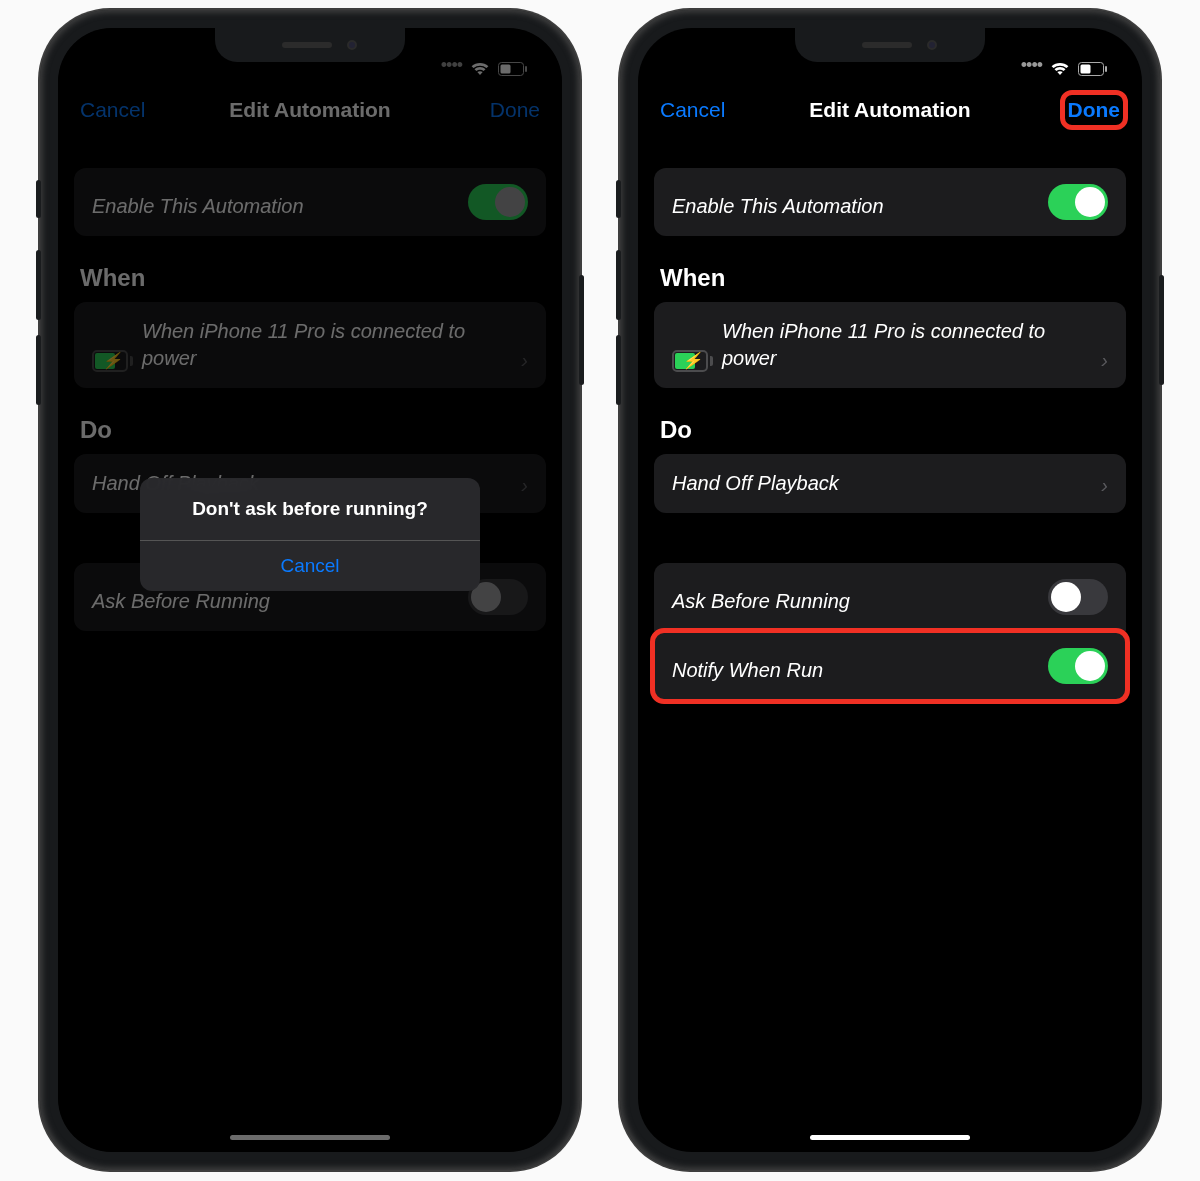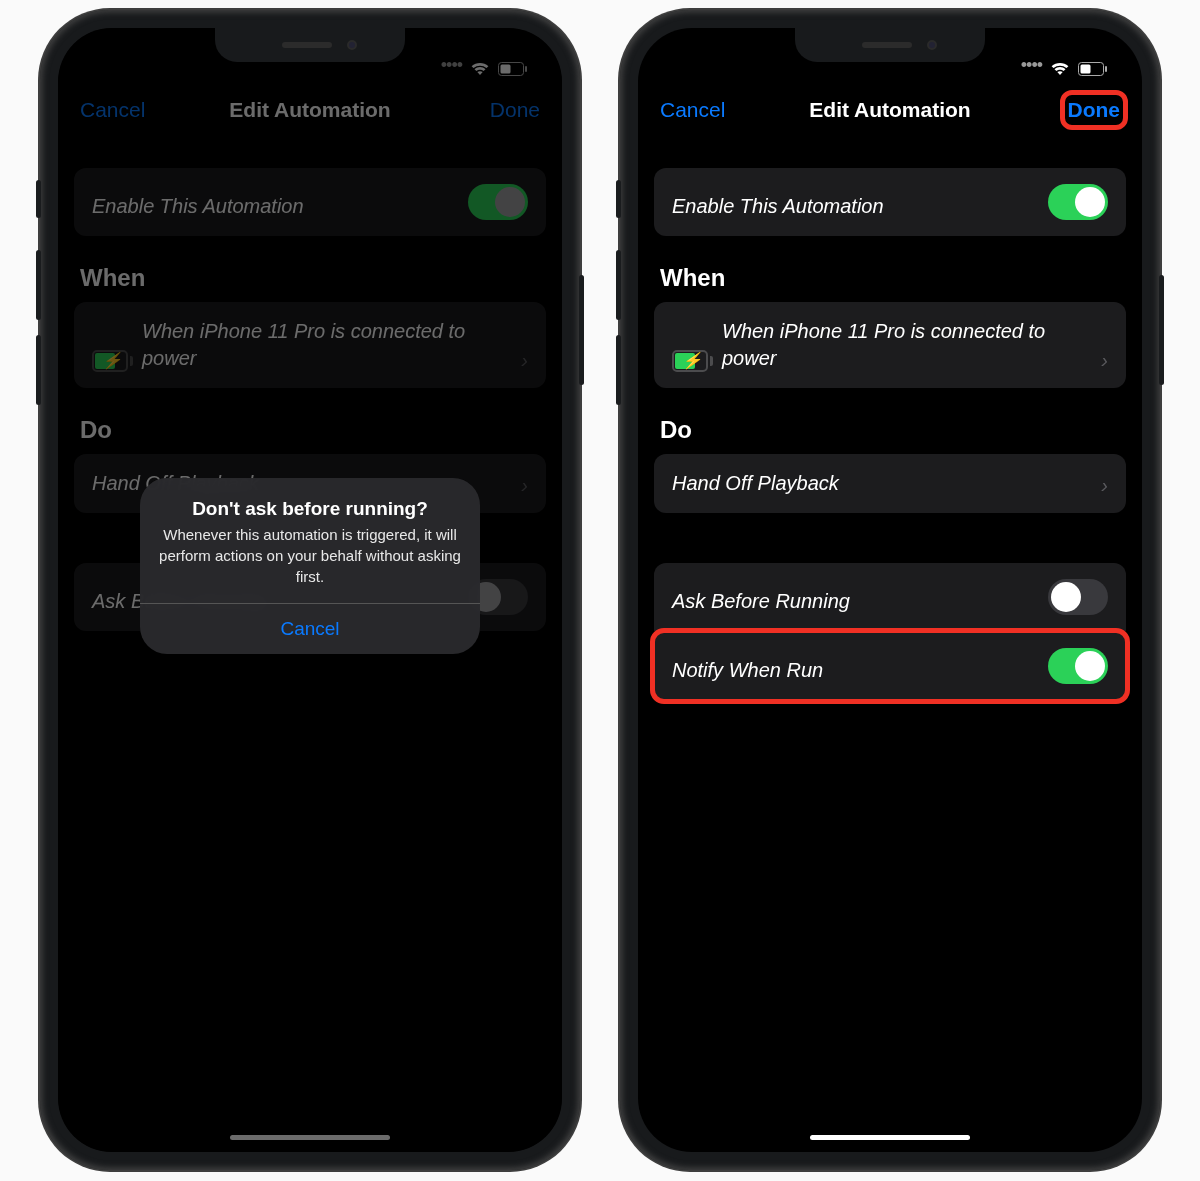--- a/index.html
+++ b/index.html
@@ -97,21 +97,21 @@
     .toggle.on { background: #2bd158; } .toggle.on .knob { right: 3px; }
     .toggle.off { background: #39393d; } .toggle.off .knob { left: 3px; }
     .homebar { position: absolute; bottom: 12px; left: 50%; transform: translateX(-50%);
       width: 160px; height: 5px; background: #fff; border-radius: 3px;}
 
     .dim-overlay { position: absolute; inset: 0; background: rgba(0,0,0,0.58); z-index: 50; border-radius: 54px;}
 
     .alert {
       position: absolute; left: 50%; top: 450px; transform: translateX(-50%);
       width: 340px; background: rgba(42,42,45,0.96);
-      border-radius: 27px; z-index: 60; overflow: hidden;
+      border-radius: 12px; z-index: 60; overflow: hidden;
       backdrop-filter: blur(10px);
     }
     .alert-top { padding: 20px 18px 16px 18px; text-align: center;}
     .alert-title { color: #fff; font-size: 19px; font-weight: 600; margin-bottom: 4px;}
     .alert-msg { color: #e8e8e8; font-size: 15px; line-height: 1.4;}
     .alert-btns { display: flex; border-top: 0.5px solid #555;}
     .alert-btn { flex: 1; text-align: center; padding: 14px 0; color: #0a7aff; font-size: 19px; background: none; border: none; font-family: inherit;}
 
     .highlight { border: 5px solid #f03024; border-radius: 14px; }
     .hl-done-wrap { position: relative; }
@@ -190,21 +190,20 @@
               <span class="knob grey"></span>
             </span>
         </div>
       </div>
     </div>
 
     <div class="dim-overlay"></div>
     <div class="alert">
       <div class="alert-top">
         <div class="alert-title">Don't ask before running?</div>
-        <div class="alert-msg">Whenever this automation is triggered, it will perform actions on your behalf without asking first.</div>
       </div>
       <div class="alert-btns">
         <button class="alert-btn">Cancel</button>
       </div>
     </div>
 
     <div class="homebar"></div>
   </div>
 </div>
 

